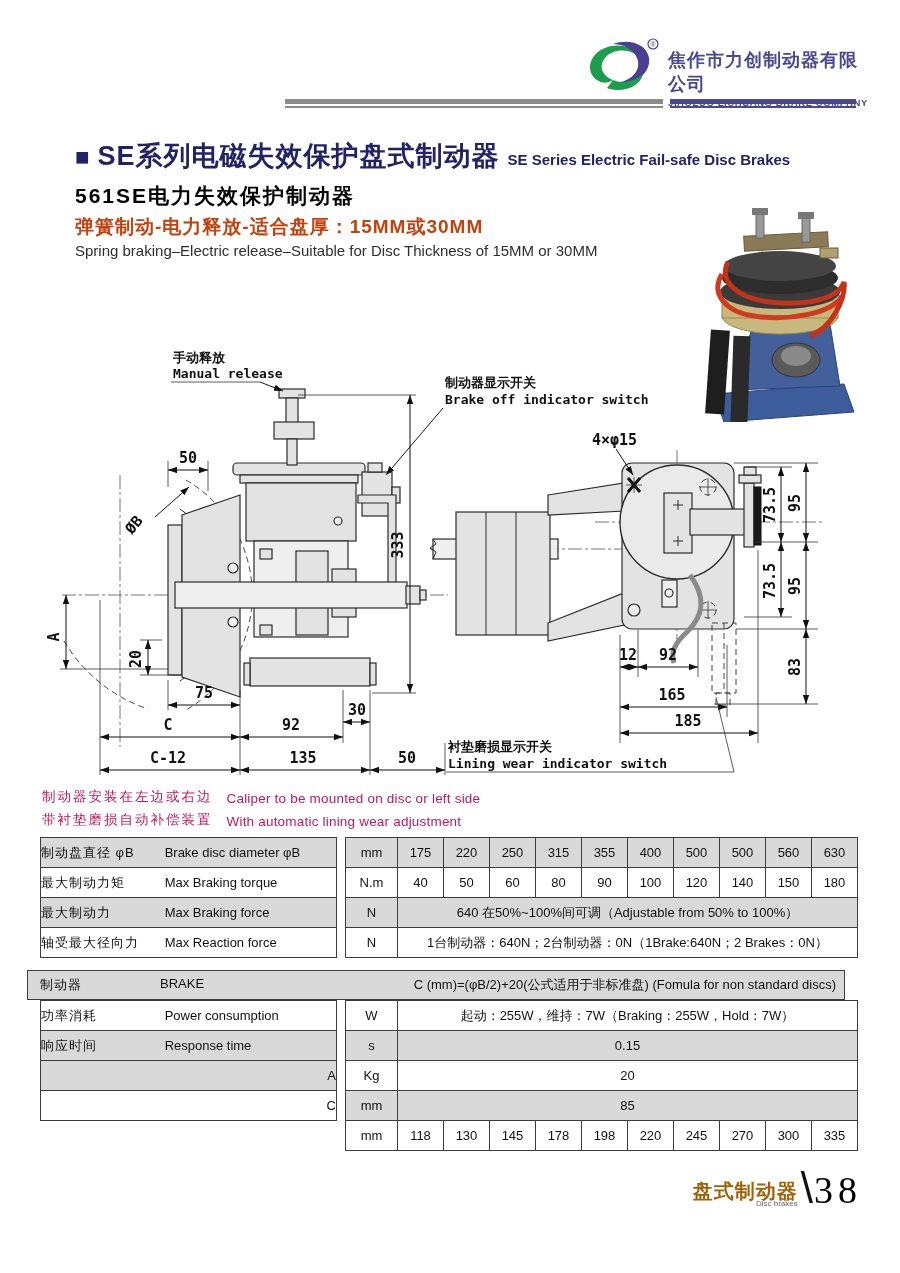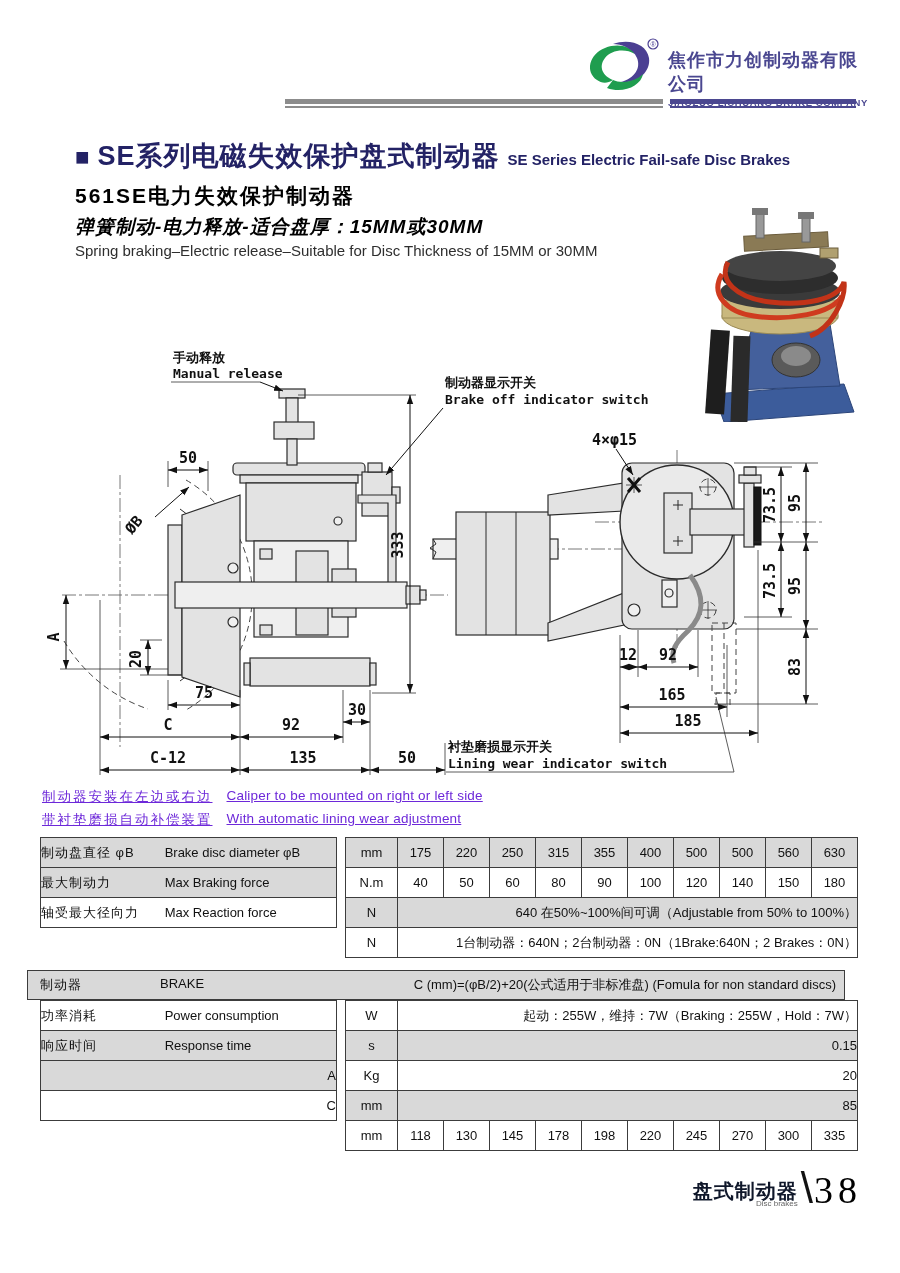--- a/index.html
+++ b/index.html
@@ -14,63 +14,63 @@
   .rule-thin{height:2px;margin-top:2px;}
   .rule-gray{background:#8c8c8c;}
   .rule-purple{background:#4b4790;}
 
   
   .t1{display:flex;align-items:baseline;gap:8px;}
   .t1-cn{font-size:27px;font-weight:bold;color:#232265;letter-spacing:1px;}
   .t1-bullet{font-size:24px;color:#232265;font-weight:bold;}
   .t1-en{font-size:15px;font-weight:bold;color:#232265;}
   .t2{font-size:21px;font-weight:bold;color:#000;letter-spacing:2px;}
-  .t3{font-size:19px;font-weight:bold;color:#000000;letter-spacing:1px;font-style:italic;}
+  .t3{font-size:19px;font-weight:bold;color:#c2410c;letter-spacing:1px;}
   .t4{font-size:15px;color:#2e2e2e;}
 
   
   svg text{font-family:"DejaVu Sans Mono",monospace;}
   .dim{font-size:15px;font-weight:bold;fill:#111;}
   .co-cn{font-size:13px;font-weight:bold;fill:#111;font-family:"Liberation Sans",sans-serif;}
   .co-en{font-size:13px;font-weight:bold;fill:#111;}
   .ln{stroke:#2b2b2b;stroke-width:1;fill:none;}
   .shp{stroke:#2b2b2b;stroke-width:1.2;fill:#e3e3e3;}
   .shpw{stroke:#2b2b2b;stroke-width:1.2;fill:#efefef;}
   .cl{stroke:#555;stroke-width:.8;stroke-dasharray:14 3 3 3;fill:none;}
   .dash{stroke:#444;stroke-width:1;stroke-dasharray:6 4;fill:none;}
   .dimln{stroke:#111;stroke-width:1;fill:none;marker-start:url(#arS);marker-end:url(#arE);}
   .ldr{stroke:#111;stroke-width:1;fill:none;marker-end:url(#arE);}
   .ext{stroke:#333;stroke-width:.8;}
 
   
-  .note{display:flex;align-items:flex-start;font-size:13.5px;color:#6d28d9;text-decoration:underline;}
+  .note{display:flex;align-items:flex-end;font-size:13.5px;color:#be185d;}
   .note .cn{letter-spacing:2px;}
   .note .en{margin-left:14px;letter-spacing:.2px;}
 
   
   table.tbl{border-collapse:collapse;table-layout:fixed;}
   table.tbl td{border:1px solid #3c3c3c;height:29px;font-size:13px;color:#111;
                padding:0;overflow:hidden;white-space:nowrap;}
   td.lblc{padding-left:12px;text-align:left;}
   td.lblr{padding-right:10px;text-align:right;font-size:13.5px;}
   .cnw{display:inline-block;min-width:120px;letter-spacing:1px;}
   td.val{text-align:center;}
   td.unit{text-align:center;}
-  td.spantxt{padding-left:22px;text-align:right;}
+  td.spantxt{padding-left:22px;text-align:center;}
   .gray{background:#d9d9d9;}
   .white{background:#fff;}
   .t2head{box-sizing:border-box;border:1px solid #3c3c3c;background:#d9d9d9;height:30px;
           display:flex;align-items:center;font-size:13px;}
   .t2head .lead{padding-left:12px;display:flex;}
   .t2head .formula{margin-left:auto;padding-right:8px;}
 
   
   .footer{display:flex;align-items:flex-end;}
   .f-block{text-align:right;line-height:1;}
-  .f-cn{font-size:20px;font-weight:bold;color:#0f172a;letter-spacing:1px;}
+  .f-cn{font-size:20px;font-weight:bold;color:#a16207;letter-spacing:1px;}
   .f-en{font-size:8px;color:#666;margin-top:-1px;}
   .f-sep{font-size:44px;font-weight:200;color:#111;line-height:.9;margin:0 1px 0 3px;}
   .f-page{font-size:38px;font-family:"Liberation Serif",serif;color:#000;letter-spacing:5px;line-height:.9;}
 </style>
 </head>
 <body>
 
 <div class="page">
 
   <svg class="abs" style="left:583px;top:26px;" width="80" height="62" viewBox="0 0 80 62">
@@ -319,33 +319,38 @@
       <line x1="616" y1="104" x2="633" y2="130" class="ldr"></line>
       <text x="448" y="406" class="co-cn">衬垫磨损显示开关</text>
       <text x="448" y="423" class="co-en">Lining wear indicator switch</text>
       <line x1="446" y1="427" x2="734" y2="427" class="ext"></line>
       <line x1="734" y1="427" x2="716" y2="352" class="ext"></line>
     </g>
   </svg>
 
   <div class="abs note" style="left:42px;top:778px;">
     <span class="cn">制动器安装在左边或右边</span>
-    <span class="en">Caliper to be mounted on right or left side</span>
+    <span class="en">Caliper to be mounted on disc or left side</span>
   </div>
   <div class="abs note" style="left:42px;top:801px;">
     <span class="cn">带衬垫磨损自动补偿装置</span>
     <span class="en">With automatic lining wear adjustment</span>
   </div>
 
   <table class="tbl abs" style="left:40px;top:827px;width:297px;">
     <tbody>
         <tr class="gray">
           <td class="lblc">
       <span class="cnw">制动盘直径 φB</span>
       <span>Brake disc diameter φB</span></td>
+        </tr>
+    <tr class="white">
+          <td class="lblc">
+      <span class="cnw">最大制动力矩</span>
+      <span>Max Braking torque</span></td>
         </tr>
     <tr class="gray">
           <td class="lblc">
       <span class="cnw">最大制动力</span>
       <span>Max Braking force</span></td>
         </tr>
     <tr class="white">
           <td class="lblc">
       <span class="cnw">轴受最大径向力</span>
       <span>Max  Reaction  force</span></td>

